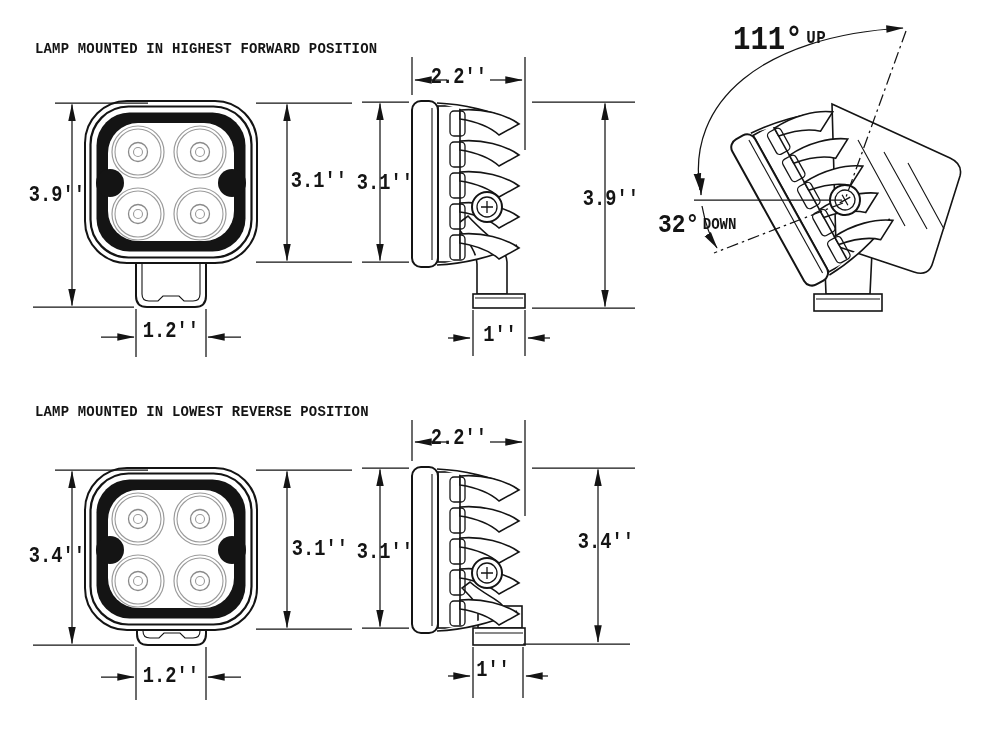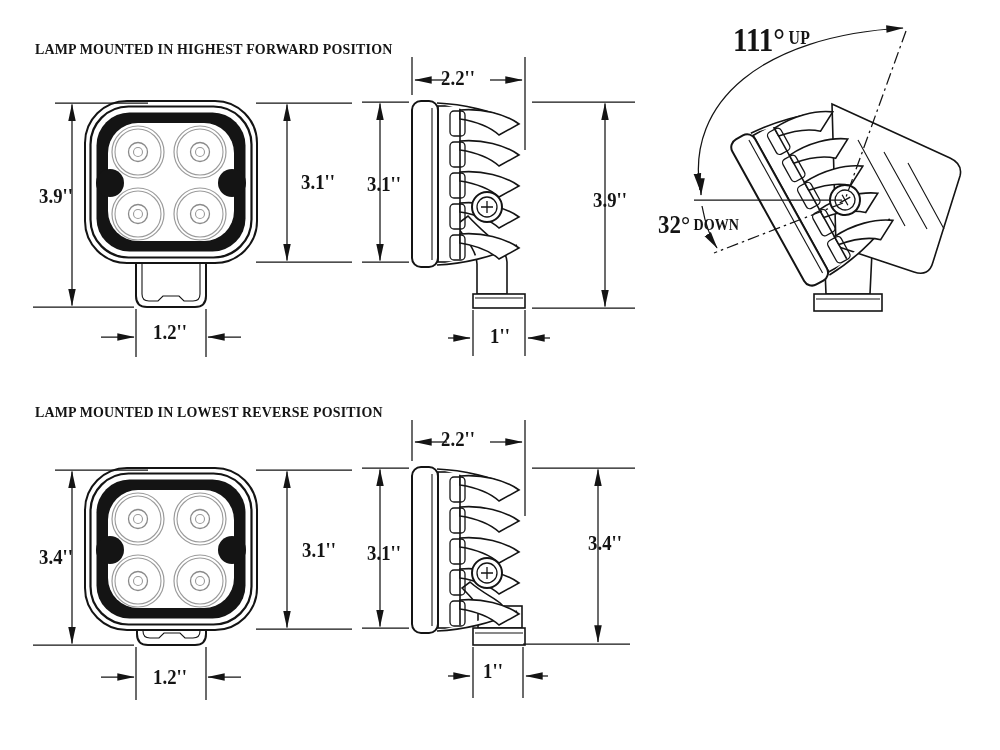--- a/index.html
+++ b/index.html
@@ -1,17 +1,17 @@
 <!DOCTYPE html>
 <html><head>
 <meta charset="utf-8">
 <style>
   html,body{margin:0;padding:0;background:#fff;}
   .canvas{position:relative;width:1000px;height:750px;background:#fff;overflow:hidden;
-          font-family:Liberation Serif, serif;}
+          font-family:Liberation Mono, monospace;}
   svg{position:absolute;left:0;top:0;}
   .lbl{position:absolute;color:#141414;font-weight:bold;white-space:nowrap;}
   .title{font-size:15px;letter-spacing:.2px;transform:scaleX(.93);transform-origin:left top;}
   .dim{font-size:22px;width:64px;text-align:center;transform:scaleX(.85);transform-origin:center top;}
   .angle-big{font-size:33px;display:inline-block;vertical-align:top;}
   .angle-small{font-size:18px;display:inline-block;vertical-align:top;margin:6px 0 0 4px;letter-spacing:.5px;}
   .angle-big2{font-size:26px;display:inline-block;vertical-align:top;}
   .angle-small2{font-size:16px;display:inline-block;vertical-align:top;margin:6px 0 0 4px;}
   .ablk{transform:scaleX(.88);transform-origin:left top;}
   

